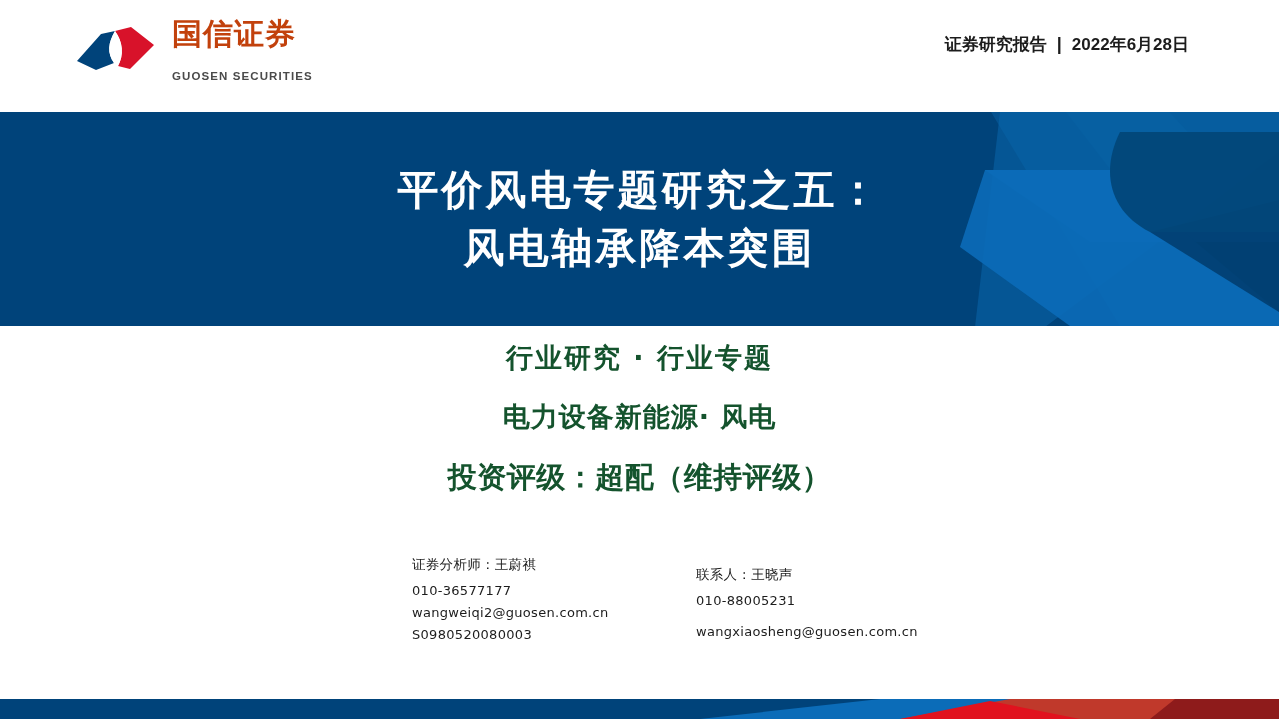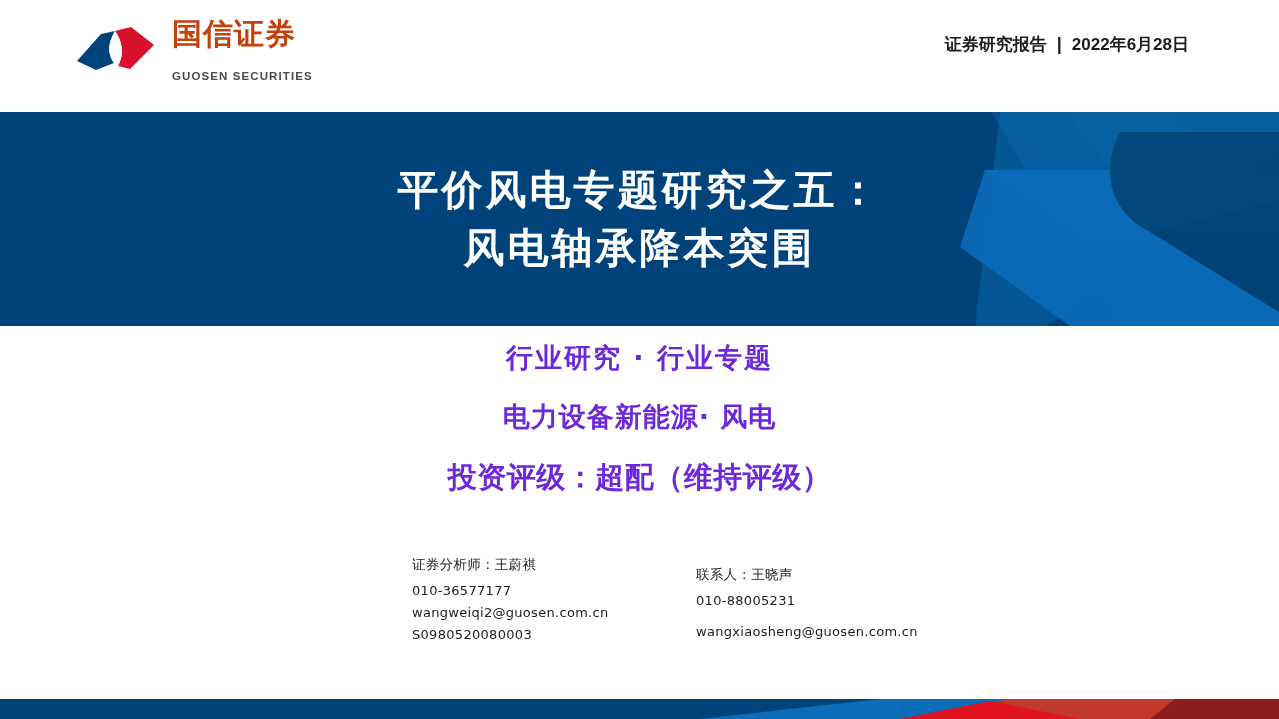--- a/index.html
+++ b/index.html
@@ -72,21 +72,21 @@
     font-family:"DejaVu Sans","Liberation Sans",sans-serif;
   }
 
   
   .subtitles {
     position:absolute; left:0; top:340px;
     width:1279px;
     display:flex; flex-direction:column; align-items:center;
   }
   .subtitles .sub {
-    color:#6d28d9;
+    color:#14532d;
     font-weight:bold;
     text-align:center;
     font-family:"DejaVu Sans","Liberation Sans",sans-serif;
   }
   .sub-1 { font-size:27px; letter-spacing:2px; margin-bottom:23px; }
   .sub-2 { font-size:27px; letter-spacing:1px; margin-bottom:23px; }
   .sub-3 { font-size:29px; letter-spacing:0.5px; }
 
   
   .contacts {

